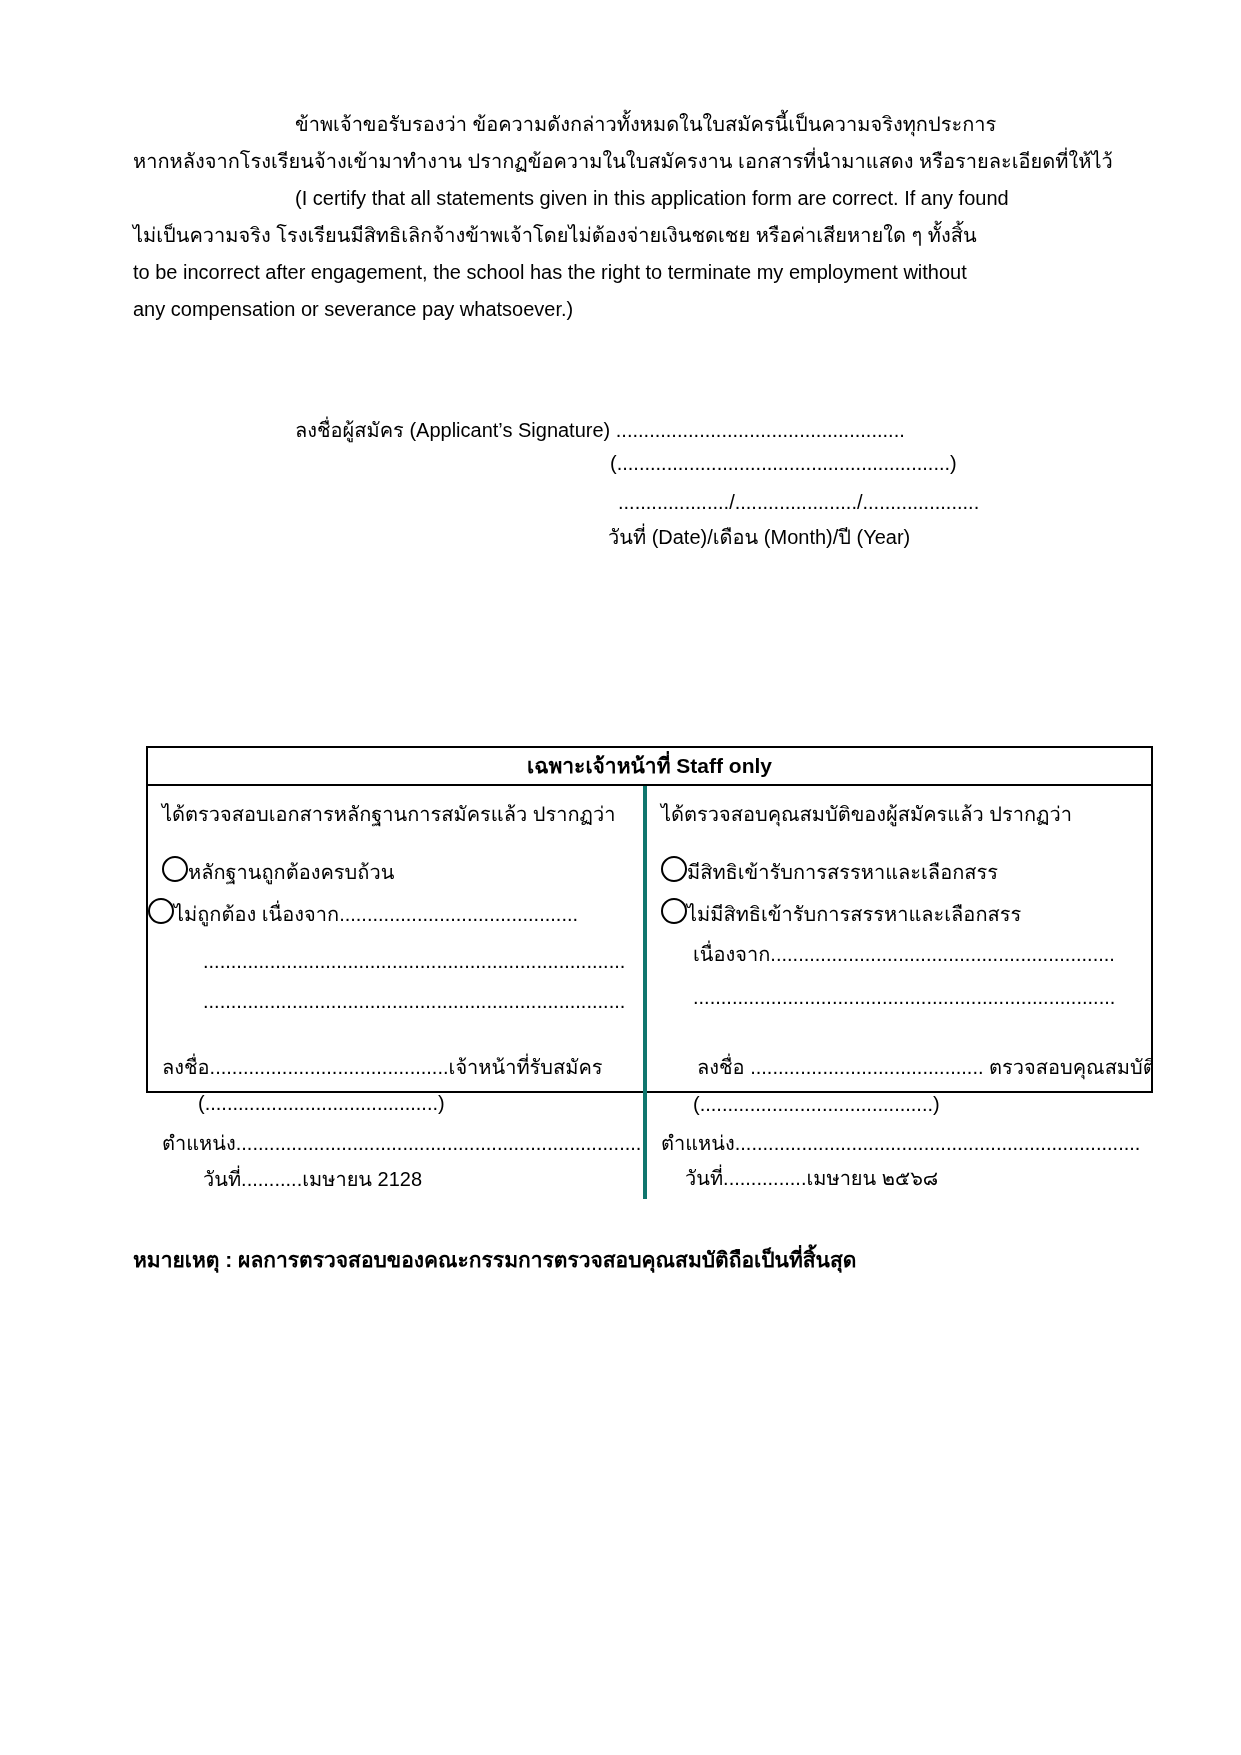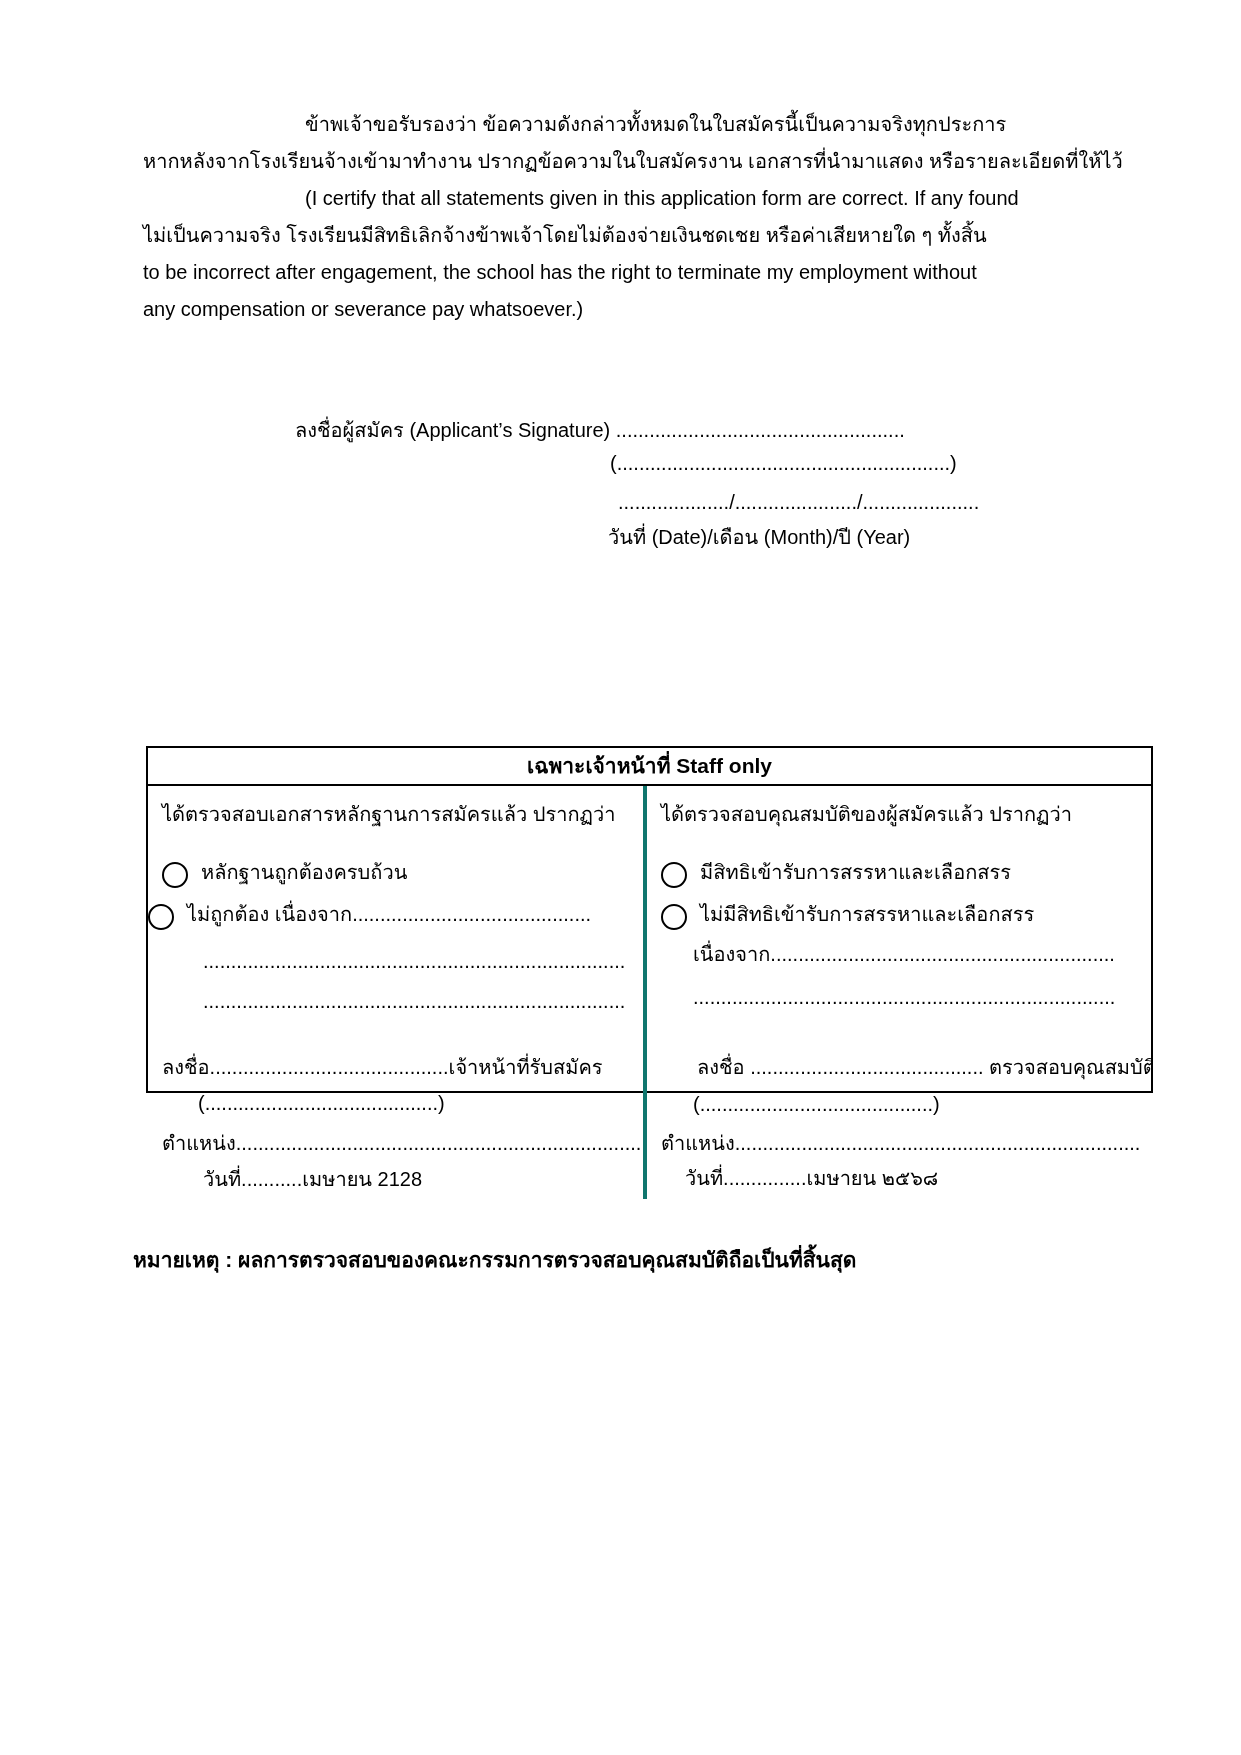--- a/index.html
+++ b/index.html
@@ -12,21 +12,21 @@
     width: 1241px;
     height: 1755px;
     background: #ffffff;
     color: #000000;
     font-family: "Liberation Sans", sans-serif;
     overflow: hidden;
   }
   
   .cert {
     position: absolute;
-    left: 143px;
+    left: 133px;
     top: 106px;
     width: 1010px;
     font-size: 20px;
   }
   .cert-line {
     height: 37px;
     line-height: 37px;
     white-space: nowrap;
   }
   .cert-line.indent { padding-left: 162px; }
@@ -60,21 +60,21 @@
     height: 413px;
   }
   .staff-col {
     position: relative;
     box-sizing: border-box;
     overflow: hidden;
   }
   .staff-col.left  { width: 499px; border-right: 4px solid #0f766e; }
   .staff-col.right { flex: 1; }
   .row { position: absolute; white-space: nowrap; }
-  .opt-row { display: flex; align-items: flex-end; gap: 13px; }
+  .opt-row { display: flex; align-items: flex-start; }
   .radio {
     display: inline-block;
     width: 22px;
     height: 22px;
     border: 2.5px solid #000000;
     border-radius: 50%;
     box-sizing: content-box;
     flex: 0 0 auto;
     background: #ffffff;
   }

